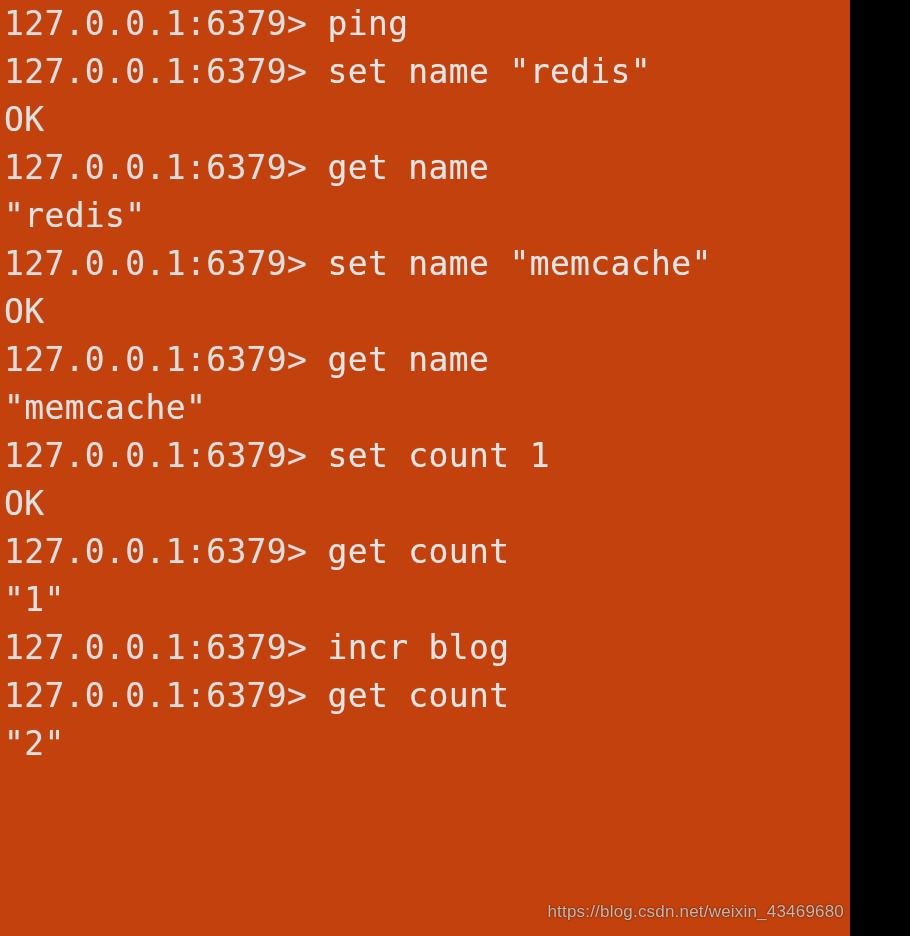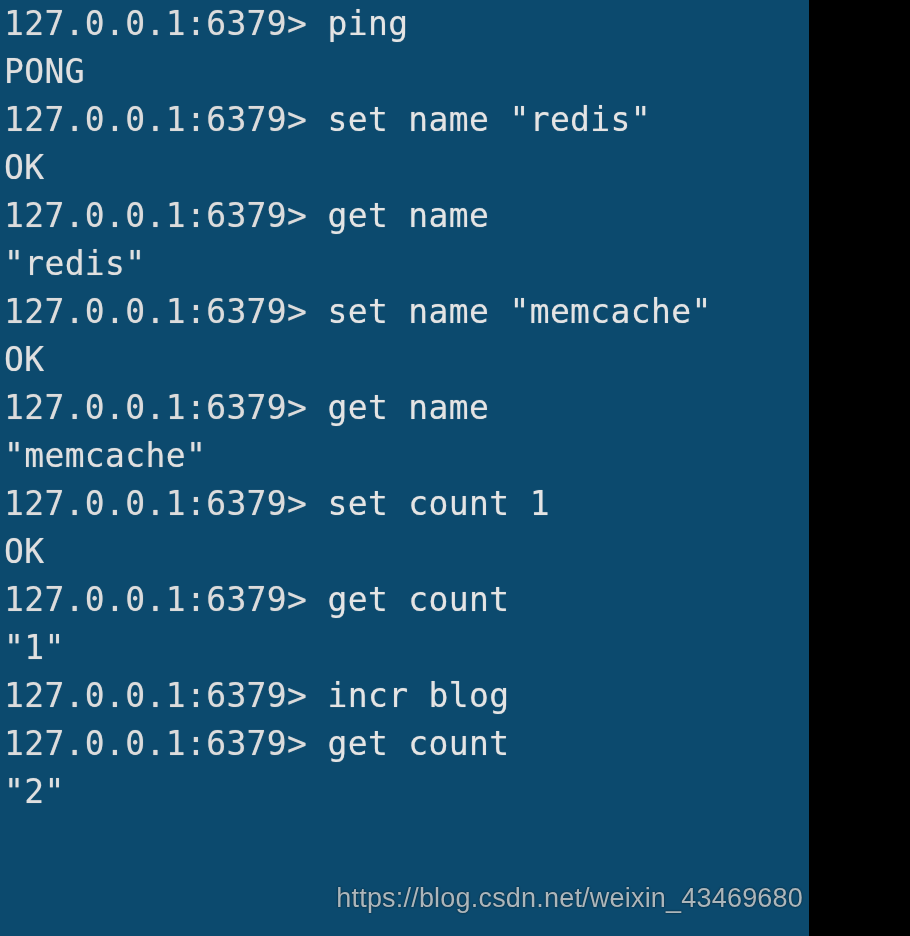--- a/index.html
+++ b/index.html
@@ -4,26 +4,25 @@
 <title>redis-cli terminal</title>
 <style>
   html, body {
     margin: 0;
     padding: 0;
     background: #000000;
   }
 
   #terminal {
     position: relative;
-    width: 765px;
+    width: 850px;
     height: 936px;
-    background: #0c4a6e;
+    background: #c2410c;
     overflow: hidden;
     font-family: "DejaVu Sans Mono", "Liberation Mono", monospace;
-    padding-left: 44px;
   }
 
   #terminal-lines {
     position: absolute;
     left: 4px;
     top: 0px;
     right: 0;
   }
 
   .term-line {
@@ -55,38 +54,37 @@
     height: 40px;
     background: #ffffff;
     vertical-align: -8px;
     margin-left: 1px;
   }
 
   
   #watermark {
     position: absolute;
     right: 6px;
-    bottom: 22px;
+    bottom: 14px;
     font-family: "Liberation Sans", sans-serif;
-    font-size: 27px;
+    font-size: 17px;
     color: #c9c9c9;
     opacity: 0.85;
     white-space: nowrap;
     letter-spacing: 0.2px;
     text-shadow: 0 0 2px rgba(0,0,0,0.8);
   }
 </style>
 </head>
 <body>
 
 <div id="terminal">
 
   <div id="terminal-lines">
       <div class="term-line"><span class="prompt">127.0.0.1:6379&gt;</span><span class="cmd"> ping</span></div>
-      <div class="term-line output"><span>PONG</span></div>
       <div class="term-line"><span class="prompt">127.0.0.1:6379&gt;</span><span class="cmd"> set name "redis"</span></div>
       <div class="term-line output"><span>OK</span></div>
       <div class="term-line"><span class="prompt">127.0.0.1:6379&gt;</span><span class="cmd"> get name</span></div>
       <div class="term-line output"><span>"redis"</span></div>
       <div class="term-line"><span class="prompt">127.0.0.1:6379&gt;</span><span class="cmd"> set name "memcache"</span></div>
       <div class="term-line output"><span>OK</span></div>
       <div class="term-line"><span class="prompt">127.0.0.1:6379&gt;</span><span class="cmd"> get name</span></div>
       <div class="term-line output"><span>"memcache"</span></div>
       <div class="term-line"><span class="prompt">127.0.0.1:6379&gt;</span><span class="cmd"> set count 1</span></div>
       <div class="term-line output"><span>OK</span></div>

